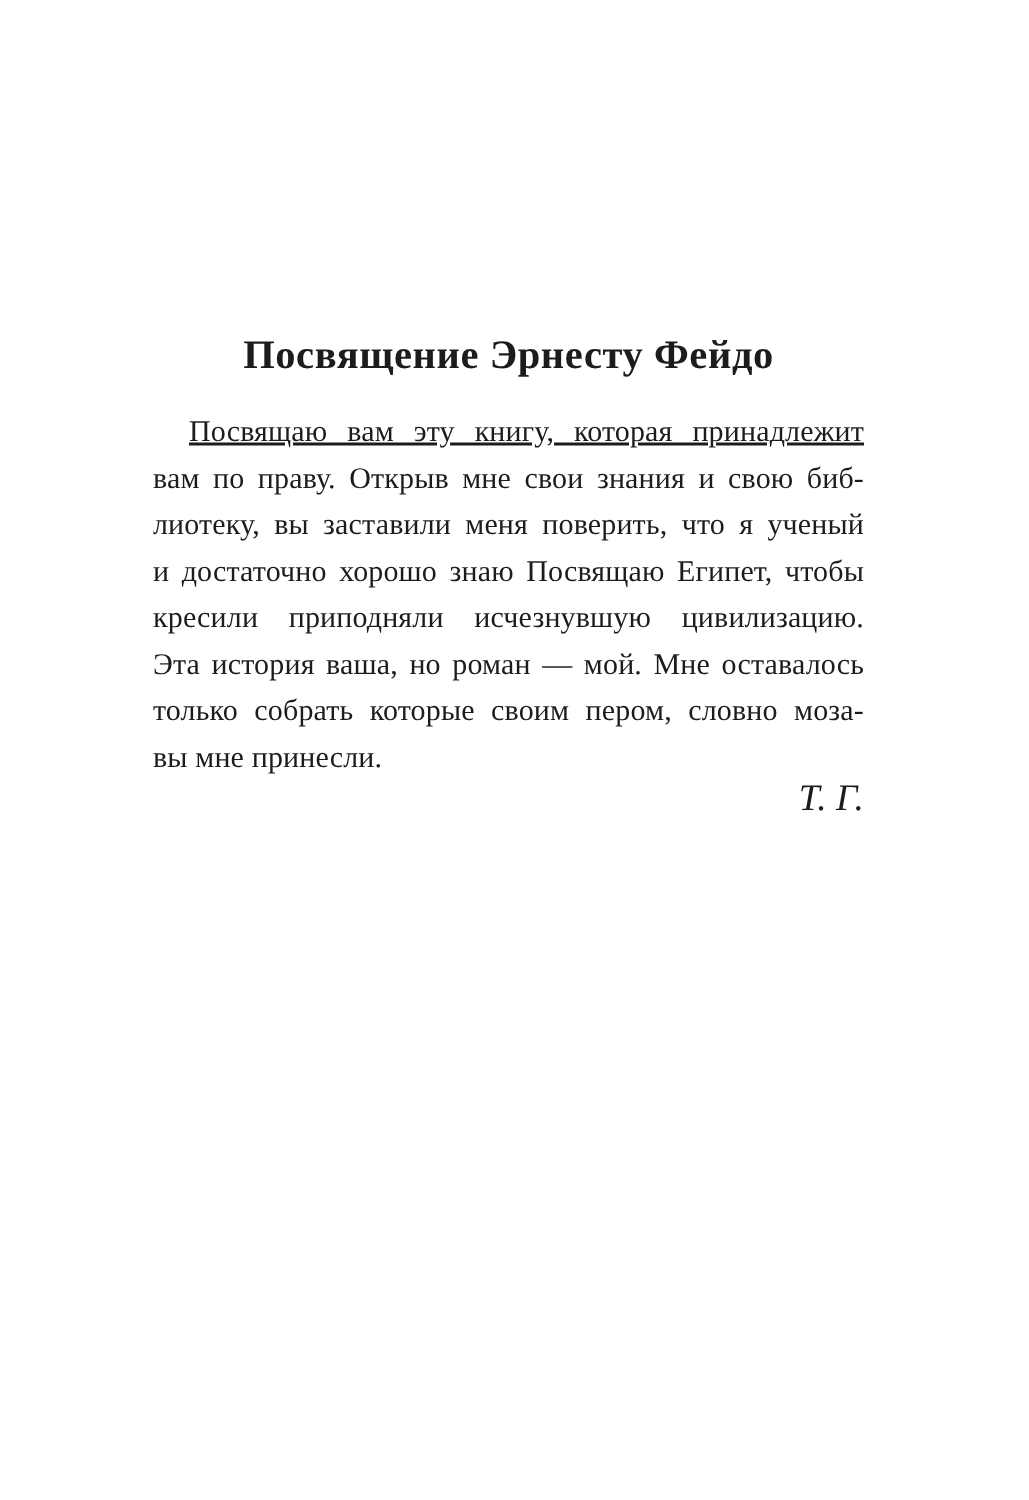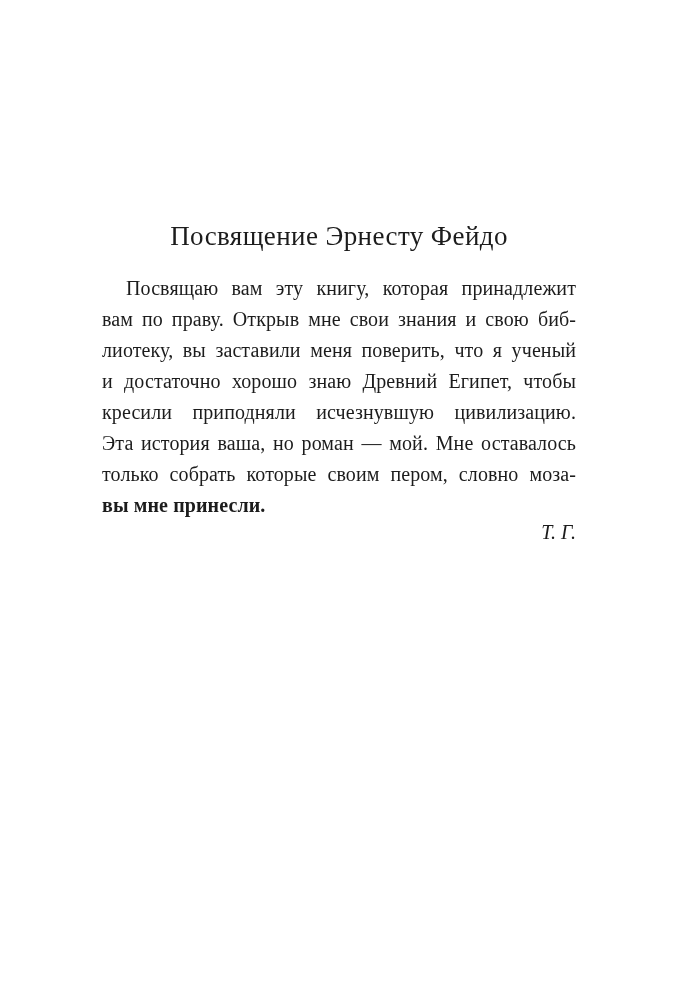--- a/index.html
+++ b/index.html
@@ -15,59 +15,59 @@
     overflow: hidden;
   }
   .page {
     box-sizing: border-box;
     width: 686px;
     height: 1000px;
     padding: 221px 110px 0 102px;
   }
   .title {
     font-size: 27px;
-    font-weight: normal;
+    font-weight: bold;
     text-align: center;
     margin: 0 0 21px 0;
     letter-spacing: 0.4px;
     white-space: nowrap;
   }
   .body-text .line {
     font-size: 20px;
     line-height: 31px;
     text-align: justify;
     text-align-last: justify;
     letter-spacing: 0.1px;
   }
   .body-text .line.first {
     text-indent: 24px;
+    text-decoration: underline;
   }
   .body-text .line.last {
     text-align-last: left;
-    font-weight: bold;
   }
   .signature {
-    font-size: 20px;
+    font-size: 25px;
     line-height: 31px;
     font-style: italic;
     text-align: right;
     margin-top: -4px;
   }
 </style>
 </head>
 <body>
 
 <div class="page">
   <h1 class="title">Посвящение Эрнесту Фейдо</h1>
 
   <div class="body-text" id="dedication-body">
       <div class="line first">Посвящаю вам эту книгу, которая принадлежит</div>
       <div class="line">вам по праву. Открыв мне свои знания и свою биб-</div>
       <div class="line">лиотеку, вы заставили меня поверить, что я ученый</div>
-      <div class="line">и достаточно хорошо знаю Древний Египет, чтобы</div>
+      <div class="line">и достаточно хорошо знаю Посвящаю Египет, чтобы</div>
       <div class="line">кресили приподняли исчезнувшую цивилизацию.</div>
       <div class="line">Эта история ваша, но роман — мой. Мне оставалось</div>
       <div class="line">только собрать которые своим пером, словно моза-</div>
       <div class="line last">вы мне принесли.</div>
     </div>
 
   <div class="signature">Т. Г.</div>
 </div>
 
 </body></html>

